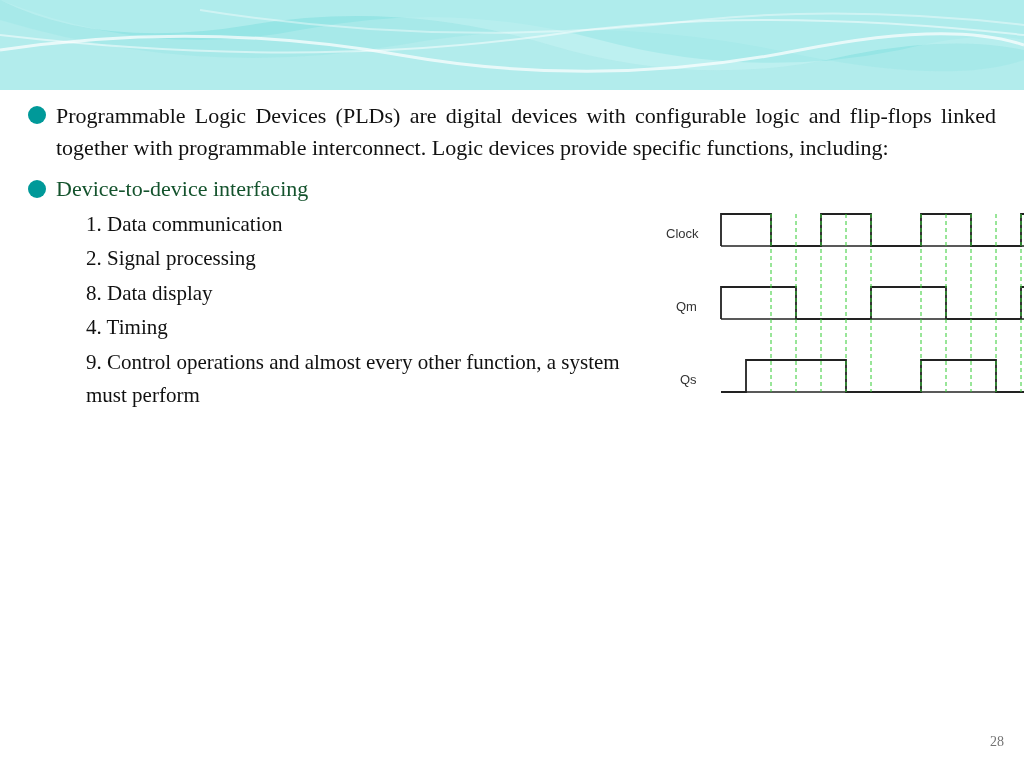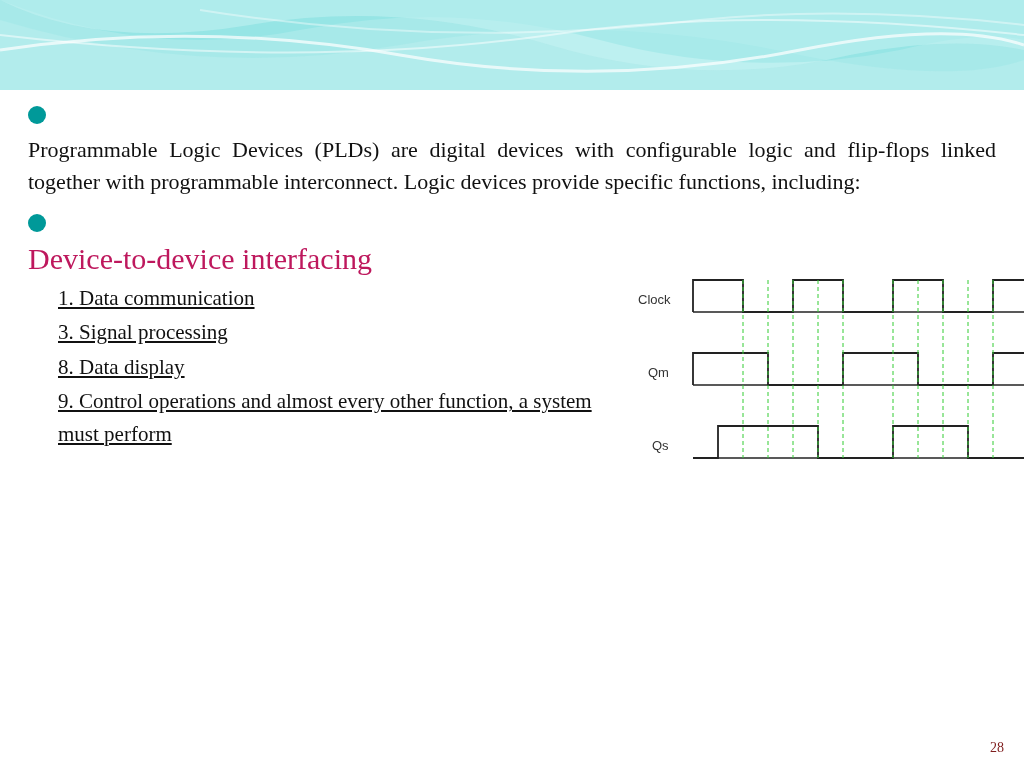--- a/index.html
+++ b/index.html
@@ -24,45 +24,44 @@
     }
 
     .header-wave svg {
       width: 100%;
       height: 100%;
     }
 
     
     .page-number {
       position: absolute;
-      bottom: 12px;
+      bottom: 18px;
       right: 20px;
       font-size: 14px;
-      color: #7f1d1d;
+      color: #737373;
     }
 
     
     .content {
       position: absolute;
       top: 90px;
       left: 0;
       right: 0;
       bottom: 30px;
       padding: 10px 28px 10px 28px;
       display: flex;
       flex-direction: column;
       gap: 0;
     }
 
     .bullet-item {
       display: flex;
       align-items: flex-start;
       gap: 10px;
       margin-bottom: 12px;
-      flex-direction: column;
     }
 
     .bullet-dot {
       width: 18px;
       height: 18px;
       min-width: 18px;
       background: #009999;
       border-radius: 50%;
       margin-top: 6px;
     }
@@ -90,21 +89,20 @@
     .device-list {
       margin-left: 30px;
       font-size: 21px;
       line-height: 1.55;
       color: #111;
     }
 
     .device-list-item {
       display: block;
       margin-bottom: 2px;
-      text-decoration: underline;
     }
 
     
     .timing-diagram {
       flex: 0 0 420px;
       margin-left: 20px;
       margin-top: 10px;
       padding: 10px;
       background: #fff;
       border: none;
@@ -140,26 +138,27 @@
     <div class="bullet-text">Programmable Logic Devices (PLDs) are digital devices with configurable logic and flip-flops linked together with programmable interconnect. Logic devices provide specific functions, including:</div>
   </div>
 
   <div class="bullet-item" style="align-items:flex-start; margin-bottom:0;">
     <div class="bullet-dot" style="margin-top:4px;"></div>
     <div style="flex:1;">
 
       <div class="device-section">
         <div class="device-left">
 
-          <div style="font-size:30px; font-weight:normal; color:#be185d; margin-bottom:6px;">Device-to-device interfacing</div>
+          <div style="font-size:22px; font-weight:normal; color:#14532d; margin-bottom:6px;">Device-to-device interfacing</div>
 
           <div class="device-list">
             <span class="device-list-item">1. Data communication</span>
-            <span class="device-list-item">3. Signal processing</span>
+            <span class="device-list-item">2. Signal processing</span>
             <span class="device-list-item">8. Data display</span>
+            <span class="device-list-item">4. Timing</span>
             <span class="device-list-item" style="display:block; max-width:550px;">9. Control operations   and almost every other function, a system must perform</span>
           </div>
         </div>
 
         <div class="timing-diagram">
           <svg viewBox="0 0 420 230" xmlns="http://www.w3.org/2000/svg">
 
             <text x="0" y="42" font-family="Arial, sans-serif" font-size="13" fill="#333">Clock</text>
             <text x="10" y="115" font-family="Arial, sans-serif" font-size="13" fill="#333">Qm</text>
             <text x="14" y="188" font-family="Arial, sans-serif" font-size="13" fill="#333">Qs</text>

